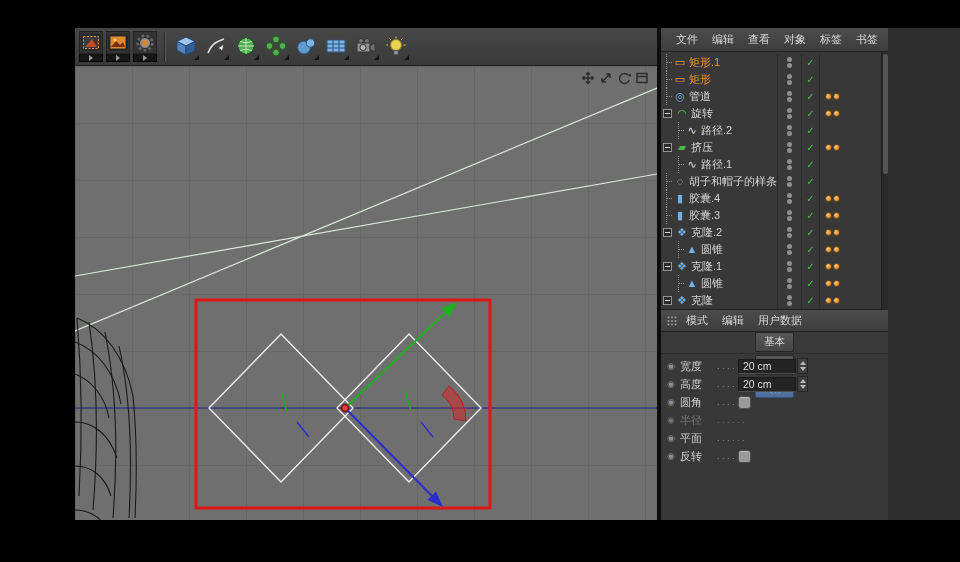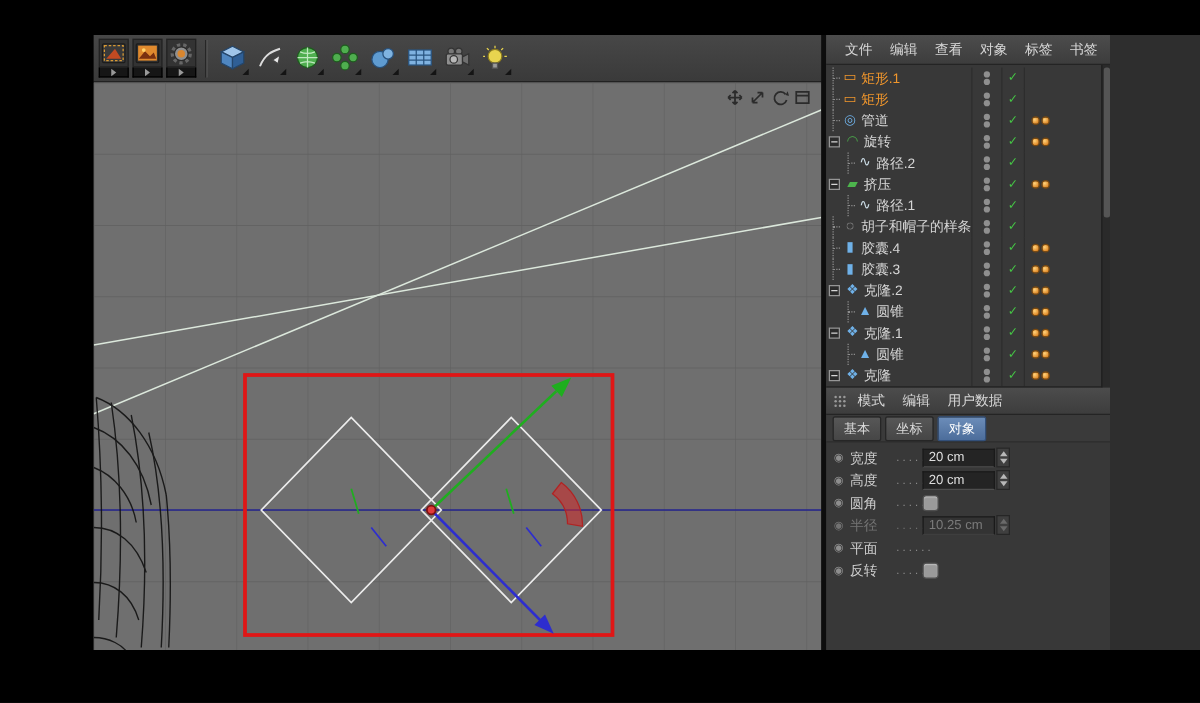--- a/index.html
+++ b/index.html
@@ -60,21 +60,21 @@
   .ck { width:18px; border-left:1px solid #2d2d2d; color:#45c445; font-size:10px; text-align:center; line-height:17px; }
   .tg { flex:1; border-left:1px solid #2d2d2d; display:flex; align-items:center; padding-left:5px; gap:1px; }
   .tg i { width:7px; height:7px; border-radius:50%; border:1px solid #7a4a10;
           background:radial-gradient(circle at 35% 35%, #ffd27a, #e08a2a 70%); display:block; }
 
   
   .am-menubar { height:22px;text-align:center; }
   .inforow { height:20px; display:flex; align-items:center; padding:0 6px; background:#3c3c3c; border-bottom:1px solid #2a2a2a; }
   .inforow .sqicon { width:9px; height:9px; border:1px solid #cfcfcf; margin-right:5px; flex:none; }
   .inforow .itext { color:#cfcfcf; font-size:10.5px; white-space:nowrap; overflow:hidden; }
-  .tabsrow { height:22px; display:flex; align-items:center; gap:3px; padding:0 5px; background:#3a3a3a; border-bottom:1px solid #2c2c2c; }
+  .tabsrow { height:22px; display:flex; align-items:center; gap:3px; padding:0 5px; background:#3a3a3a; border-bottom:1px solid #2c2c2c;flex-direction:column; }
   .tab { font-size:10.5px; color:#dcdcdc; padding:2px 8px; border:1px solid #262626; border-radius:2px;
          background:linear-gradient(#575757,#464646); }
   .tab.active { background:linear-gradient(#6c8db9,#4c6d9b); color:#fff; border-color:#33507a; }
   .secheader { height:18px; margin-top:3px; background:linear-gradient(#4c4c4c,#424242);
                border-top:1px solid #565656; border-bottom:1px solid #282828;
                color:#e2e2e2; font-size:11px; line-height:17px; padding-left:7px; }
   .attrs { padding-top:3px; }
   .arow { display:flex; align-items:center; height:18px; padding-left:6px; }
   .bullet { width:13px; color:#8e8e8e; font-size:9px; flex:none; }
   .albl { width:34px; color:#cfcfcf; font-size:11px; flex:none; white-space:nowrap; }
@@ -623,24 +623,20 @@
         <span class="albl">圆角</span>
         <span class="leader">. . . . . .</span>
         <span class="ctrl">
               <span class="cb"></span>
             </span>
       </div>
       <div class="arow disabled">
         <span class="bullet">◉</span>
         <span class="albl">半径</span>
         <span class="leader">. . . . . .</span>
-        <span class="ctrl">
-              <span class="numfield">10.25 cm</span>
-              <span class="spin"></span>
-            </span>
       </div>
       <div class="arow">
         <span class="bullet">◉</span>
         <span class="albl">平面</span>
         <span class="leader">. . . . . .</span>
       </div>
       <div class="arow">
         <span class="bullet">◉</span>
         <span class="albl">反转</span>
         <span class="leader">. . . . . .</span>

